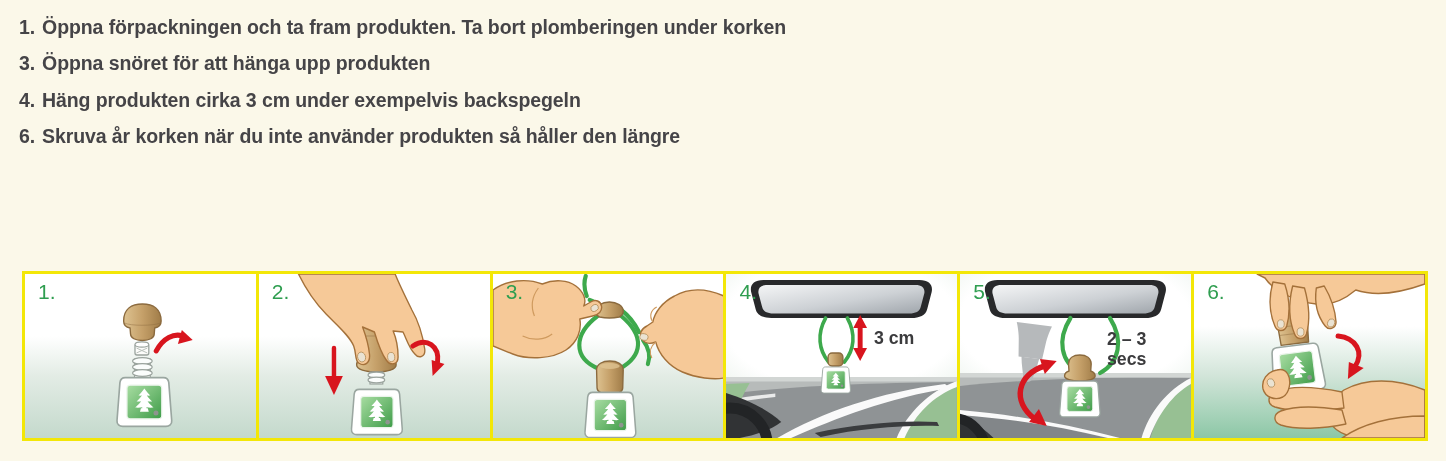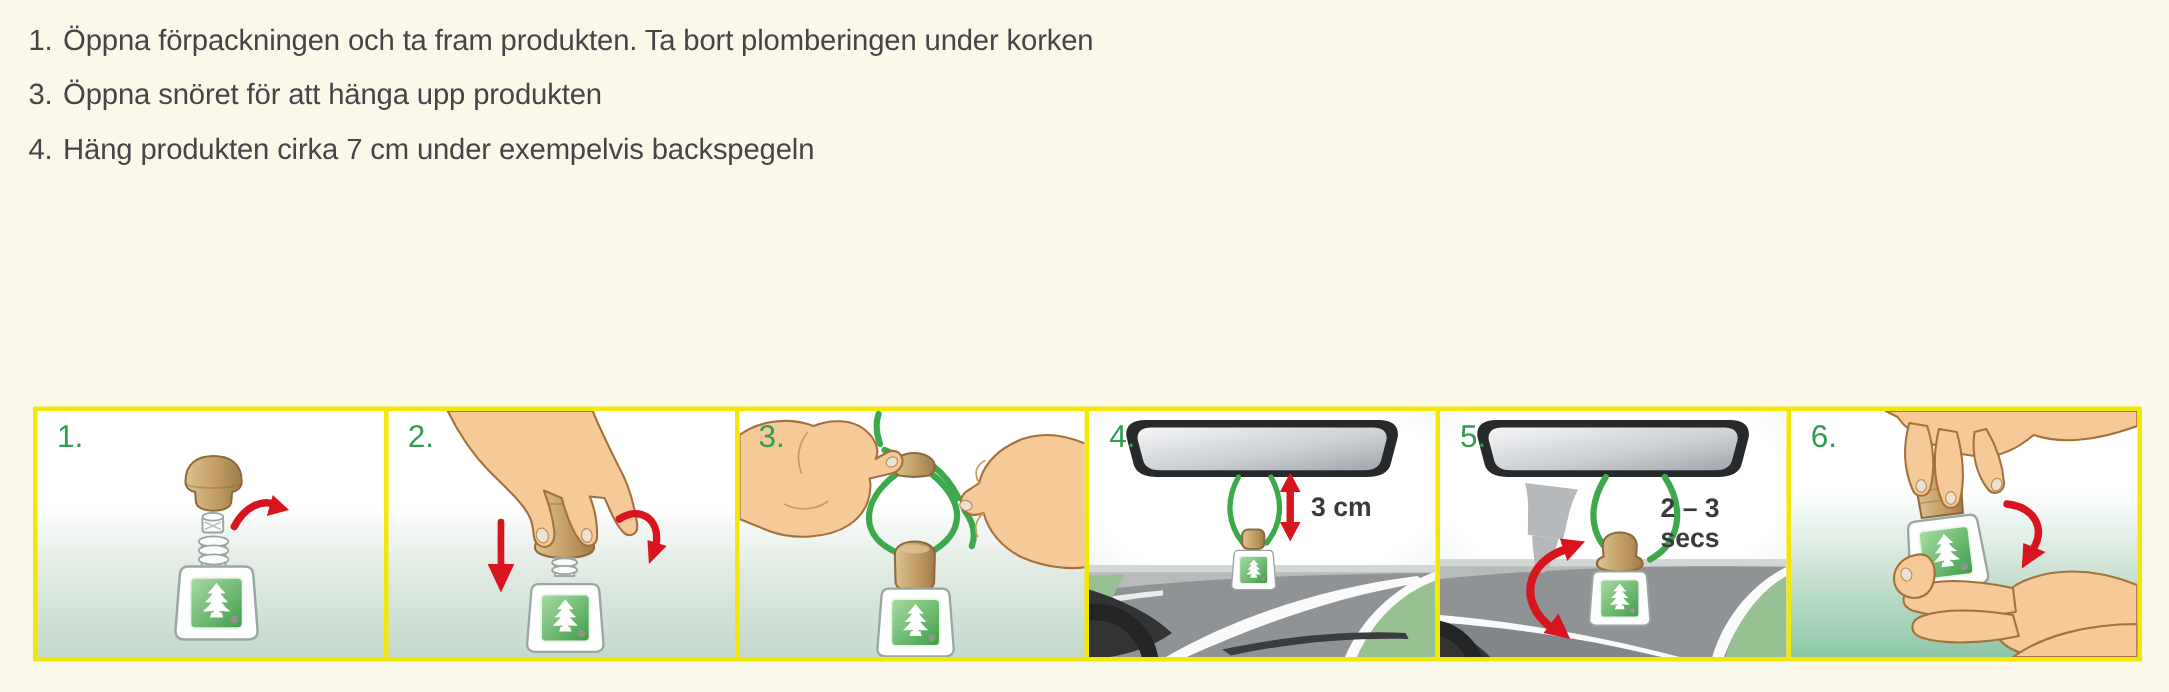--- a/index.html
+++ b/index.html
@@ -5,21 +5,21 @@
   html,body{margin:0;padding:0;}
   body{
     width:1446px;height:461px;position:relative;overflow:hidden;
     background:#fbf8e9;
     font-family:"Liberation Sans",sans-serif;
   }
   .instructions{
     position:absolute;left:19px;top:9px;margin:0;padding:0;list-style:none;
   }
   .instr-line{
-    font-size:19.5px;font-weight:normal;color:#454447;line-height:36.4px;
+    font-size:19.5px;font-weight:bold;color:#454447;line-height:36.4px;
     white-space:nowrap;letter-spacing:-0.1px;
   }
   .instr-line .num{margin-right:7px;}
   .strip{
     position:absolute;left:22px;top:271px;width:1406px;height:170px;
     background:#f3e707;display:flex;gap:3px;padding:3px;box-sizing:border-box;
   }
   .panel{flex:1 1 0;position:relative;overflow:hidden;background:#fff;}
   .panel svg{position:absolute;left:0;top:0;width:100%;height:100%;display:block;}
   .panel .pnum{
@@ -65,21 +65,22 @@
       <rect x="-21" y="-20" width="42" height="40" rx="4" fill="url(#labelGrad)" stroke="#eaf4ea" stroke-width="1.5"></rect>
       <use href="#treePath" transform="translate(0,-16) scale(1.15)" fill="#ffffff"></use>
       <circle cx="14" cy="13" r="3" fill="#8e958f"></circle>
     </g>
   </defs>
 </svg>
 
 <ol class="instructions">
   <li class="instr-line"><span class="num">1.</span><span>Öppna förpackningen och ta fram produkten. Ta bort plomberingen under korken</span></li>
   <li class="instr-line"><span class="num">3.</span><span>Öppna snöret för att hänga upp produkten</span></li>
-  <li class="instr-line"><span class="num">4.</span><span>Häng produkten cirka 7 cm under exempelvis backspegeln</span></li>
+  <li class="instr-line"><span class="num">4.</span><span>Häng produkten cirka 3 cm under exempelvis backspegeln</span></li>
+  <li class="instr-line"><span class="num">6.</span><span>Skruva år korken när du inte använder produkten så håller den längre</span></li>
 </ol>
 
 <div class="strip">
 
   <figure class="panel bg-fade" style="margin:0">
     <span class="pnum">1.</span>
     <svg viewBox="0 0 234 164" preserveAspectRatio="none">
       <g>
         <path class="cap" d="M100,47 C100,35 108,30 119,30 C130,30 138,35 138,47 C138,51.5 134.5,53.5 131.5,54 L131,60 C131,64 126,66.5 119,66.5 C112,66.5 107,64 107,60 L106.5,54 C103.5,53.5 100,51.5 100,47 Z"></path>
         <path class="capline" d="M101,49 C106,52 131,52 137,49"></path>

